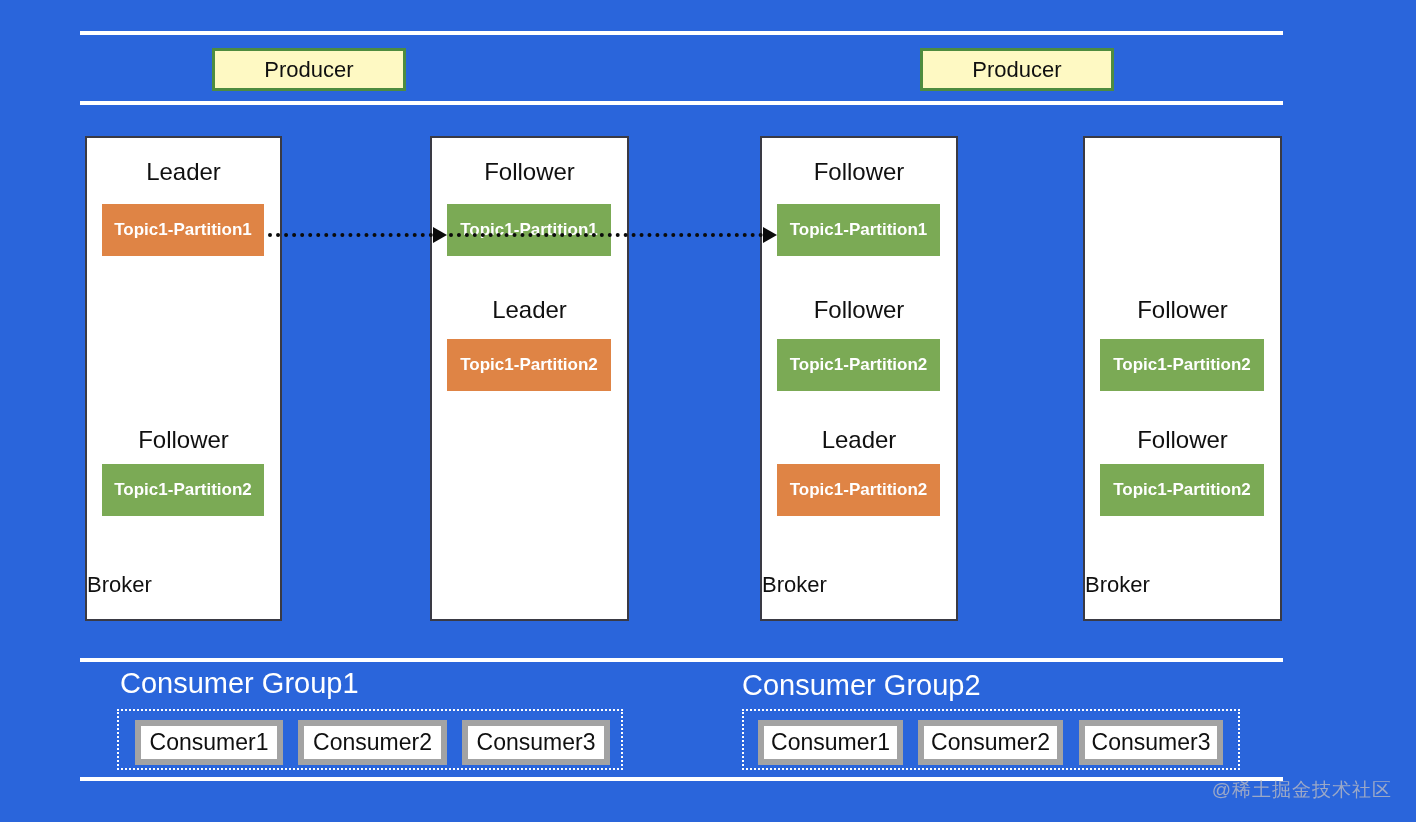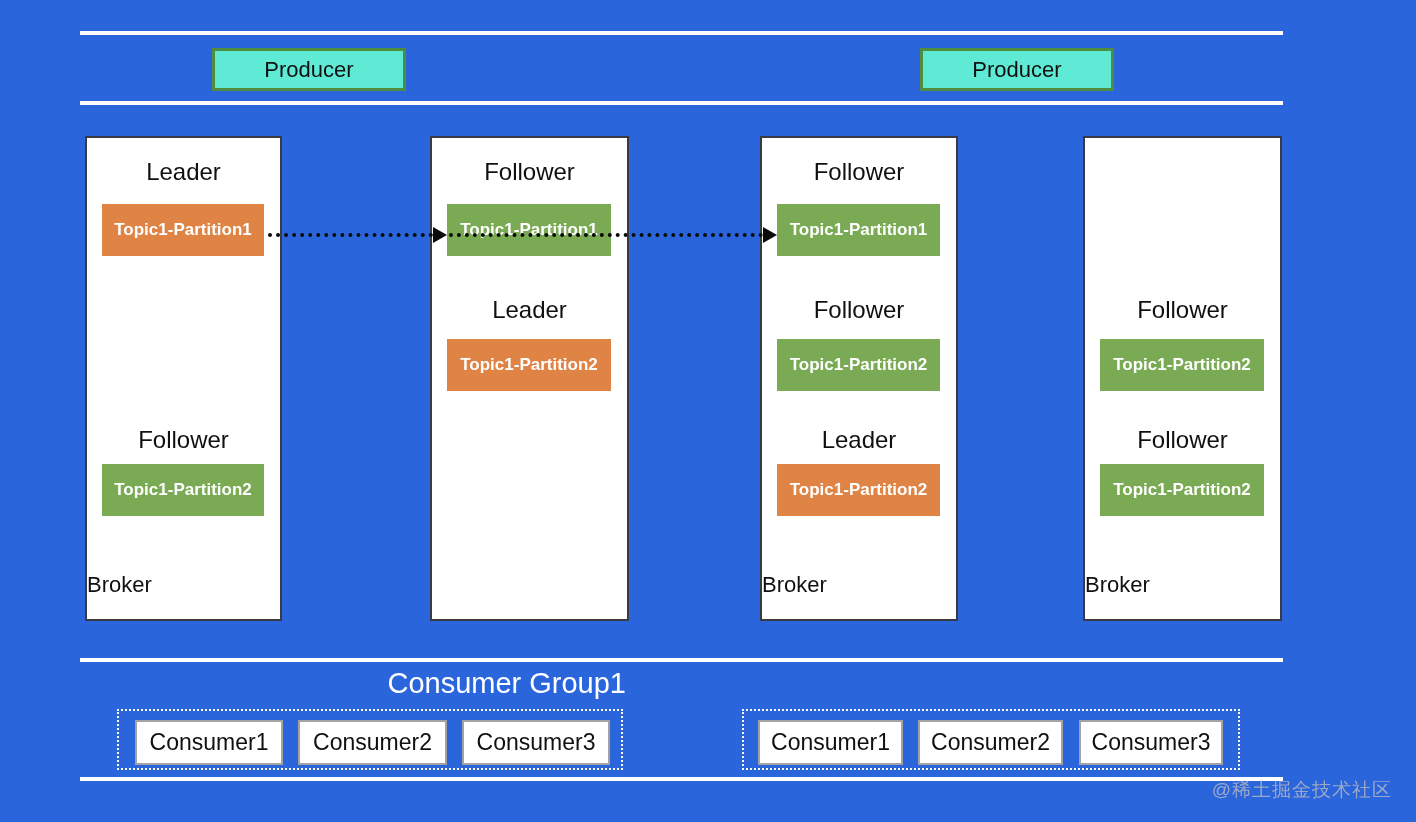--- a/index.html
+++ b/index.html
@@ -4,21 +4,21 @@
 <style>
   html,body { margin:0; padding:0; background:#1e1e1e; }
   .canvas {
     position:relative; width:1416px; height:822px;
     background:#2A65DB; overflow:hidden;
     font-family:"Liberation Sans", sans-serif;
   }
   .hline { position:absolute; left:80px; width:1203px; height:4px; background:#ffffff; }
   .producer {
     position:absolute; top:48px; width:194px; height:43px;
-    background:#5eead4; border:3px solid #4E8C3F; box-sizing:border-box;
+    background:#fef9c3; border:3px solid #4E8C3F; box-sizing:border-box;
     display:flex; align-items:center; justify-content:center;
     font-size:22px; color:#101010;
   }
   .broker {
     position:absolute; top:136px; height:485px;
     background:#ffffff; border:2px solid #3A3A44; box-sizing:border-box;
   }
   .role-label {
     position:absolute; left:0; right:0; text-align:center;
     font-size:24px; line-height:28px; color:#101010;
@@ -43,29 +43,29 @@
   .arrow-line {
     position:absolute; top:233px; height:0;
     border-top:4px dotted #0b0b0b; z-index:5;
   }
   .arrow-head {
     position:absolute; top:227px; width:0; height:0; z-index:5;
     border-left:14px solid #0b0b0b;
     border-top:8px solid transparent; border-bottom:8px solid transparent;
   }
   .cg-title {
-    position:absolute; color:#ffffff; font-size:29px; text-align:right;
+    position:absolute; color:#ffffff; font-size:29px; text-align:left;
   }
   .cg-box {
     position:absolute; top:709px; height:61px;
     border:2px dotted #ffffff; box-sizing:border-box;
   }
   .consumer {
     position:absolute; top:720px; height:45px;
-    background:#ffffff; border:2px solid #a3a3a3; box-sizing:border-box;
+    background:#ffffff; border:6px solid #a3a3a3; box-sizing:border-box;
     display:flex; align-items:center; justify-content:center;
     font-size:23px; color:#101010;text-align:right;
   }
   .watermark {
     position:absolute; right:24px; top:777px;
     font-size:19px; color:rgba(175,180,195,0.85); z-index:6;
     letter-spacing:1px;
   }
 </style>
 </head>
@@ -146,20 +146,21 @@
   <div class="consumer" style="left:135px;width:148px">
     <span>Consumer1</span>
   </div>
   <div class="consumer" style="left:298px;width:149px">
     <span>Consumer2</span>
   </div>
   <div class="consumer" style="left:462px;width:148px">
     <span>Consumer3</span>
   </div>
 
+  <div class="cg-title" style="left:742px;top:669px;width:498px">Consumer Group2</div>
   <div class="cg-box" style="left:742px;width:498px"></div>
   <div class="consumer" style="left:758px;width:145px">
     <span>Consumer1</span>
   </div>
   <div class="consumer" style="left:918px;width:145px">
     <span>Consumer2</span>
   </div>
   <div class="consumer" style="left:1079px;width:144px">
     <span>Consumer3</span>
   </div>

